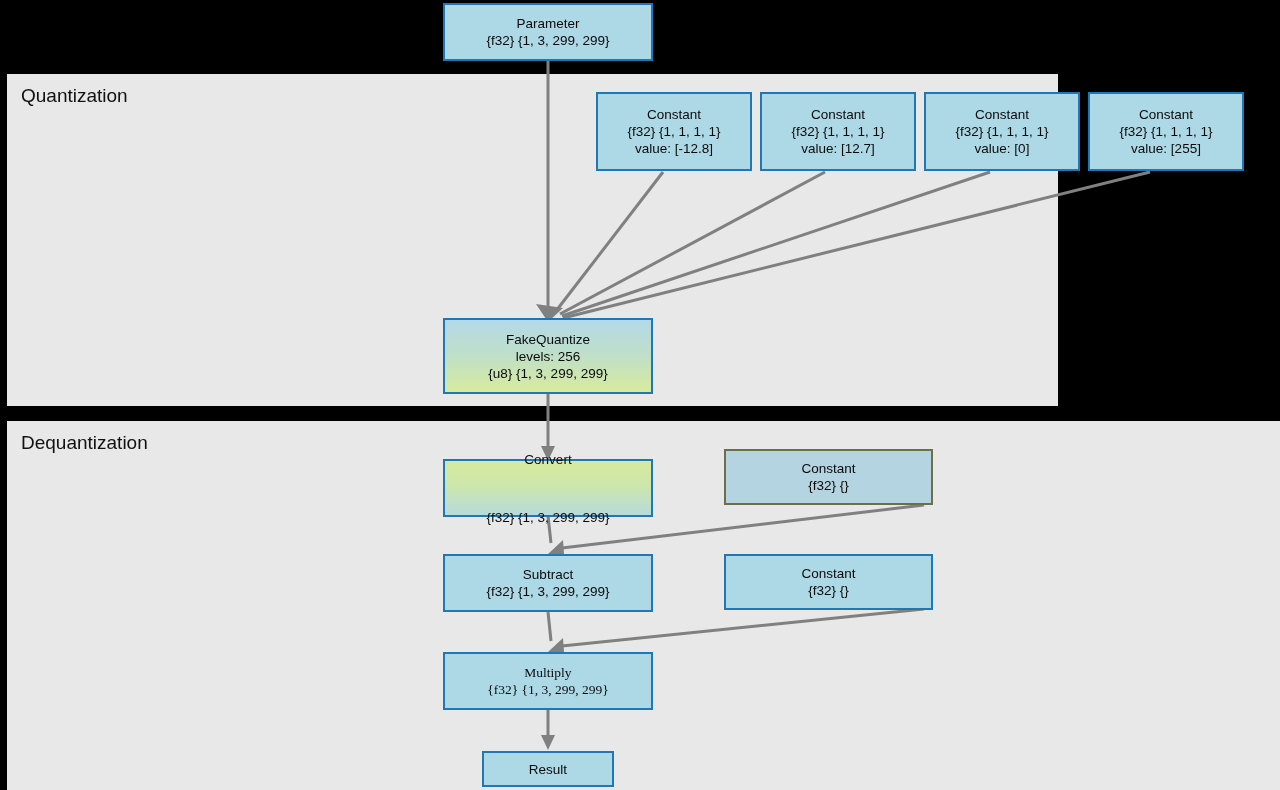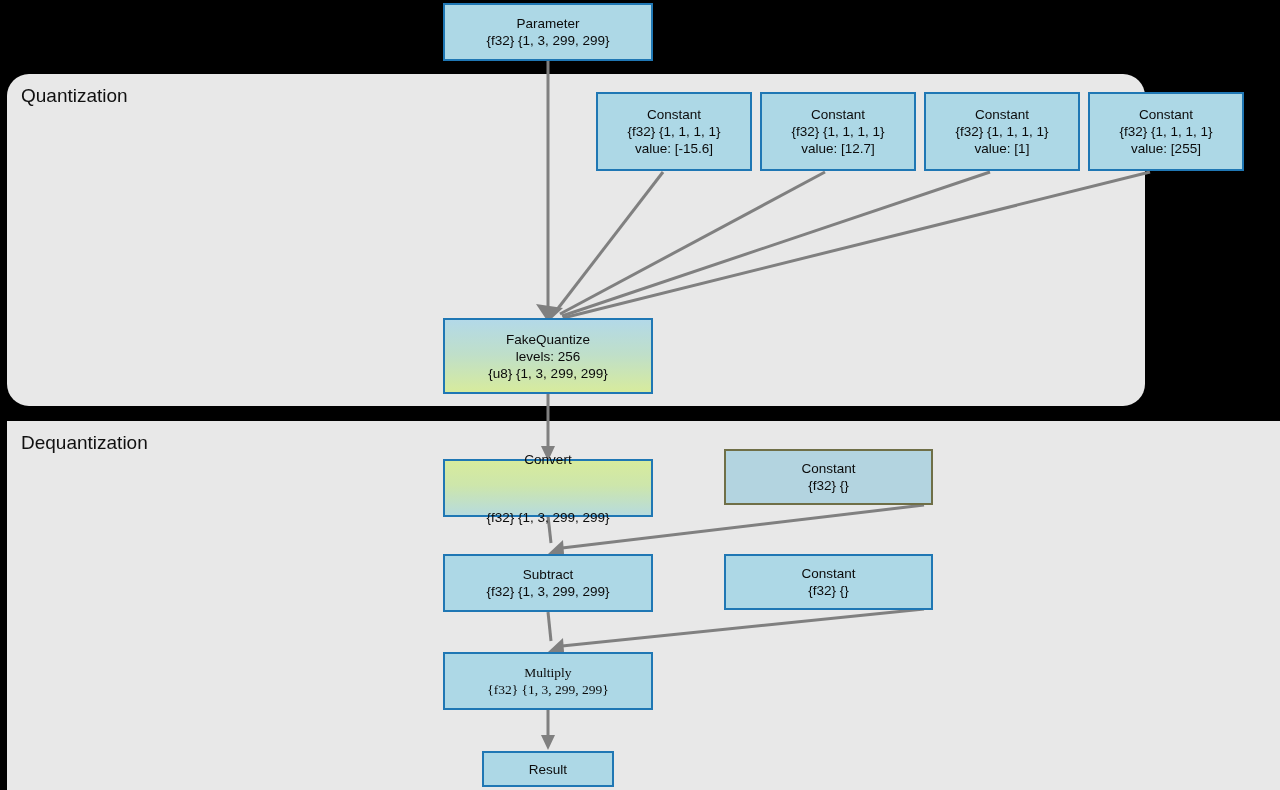--- a/index.html
+++ b/index.html
@@ -80,21 +80,21 @@
     stroke-width: 3;
     fill: none;
   }
   .arrowhead { fill: #808080; }
 </style>
 </head>
 <body>
 
 <div id="canvas">
 
-  <div class="cluster" style="left:7px; top:74px; width:1138px; height:332px;border-radius:22px;">
+  <div class="cluster" style="left:7px; top:74px; width:1051px; height:332px;">
     <div class="cluster-label">Quantization</div>
   </div>
 
   <div class="cluster" style="left:7px; top:421px; width:1273px; height:384px;padding-left:47px;">
     <div class="cluster-label">Dequantization</div>
   </div>
 
   <svg class="edges" viewBox="0 0 1280 790">
 
     <line x1="548" y1="61" x2="548" y2="310"></line>
@@ -126,33 +126,33 @@
   </svg>
 
   <div class="node" style="left:443px; top:3px; width:210px; height:58px;">
     <span class="ln">Parameter</span>
     <span class="ln">{f32} {1, 3, 299, 299}</span>
   </div>
 
   <div class="node" style="left:596px; top:92px; width:156px; height:79px;">
     <span class="ln">Constant</span>
     <span class="ln">{f32} {1, 1, 1, 1}</span>
-    <span class="ln">value: [-15.6]</span>
+    <span class="ln">value: [-12.8]</span>
   </div>
 
   <div class="node" style="left:760px; top:92px; width:156px; height:79px;">
     <span class="ln">Constant</span>
     <span class="ln">{f32} {1, 1, 1, 1}</span>
     <span class="ln">value: [12.7]</span>
   </div>
 
   <div class="node" style="left:924px; top:92px; width:156px; height:79px;">
     <span class="ln">Constant</span>
     <span class="ln">{f32} {1, 1, 1, 1}</span>
-    <span class="ln">value: [1]</span>
+    <span class="ln">value: [0]</span>
   </div>
 
   <div class="node" style="left:1088px; top:92px; width:156px; height:79px;">
     <span class="ln">Constant</span>
     <span class="ln">{f32} {1, 1, 1, 1}</span>
     <span class="ln">value: [255]</span>
   </div>
 
   <div class="node fq" style="left:443px; top:318px; width:210px; height:76px;">
     <span class="ln">FakeQuantize</span>

